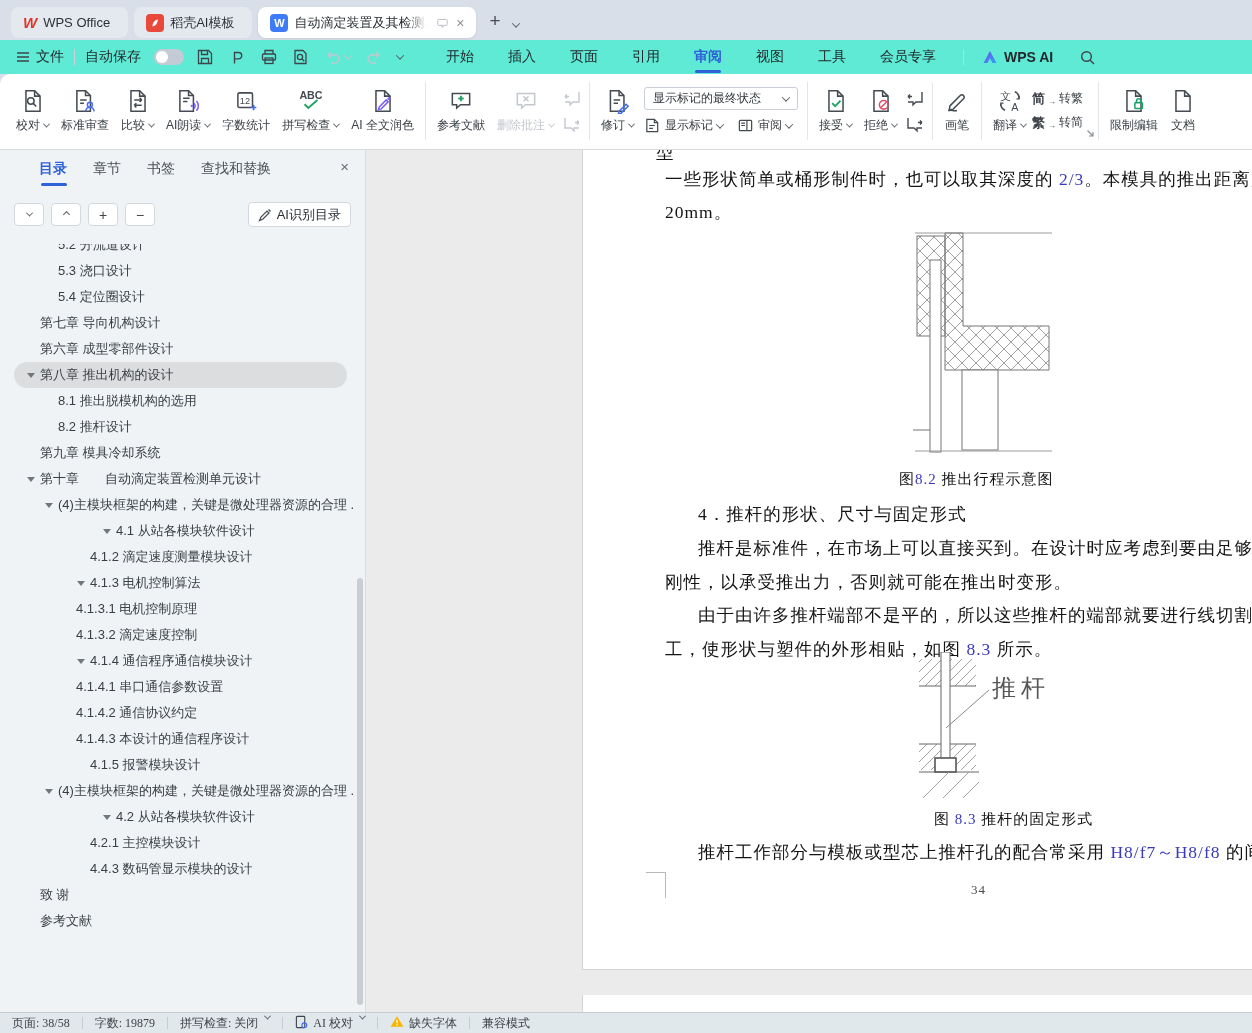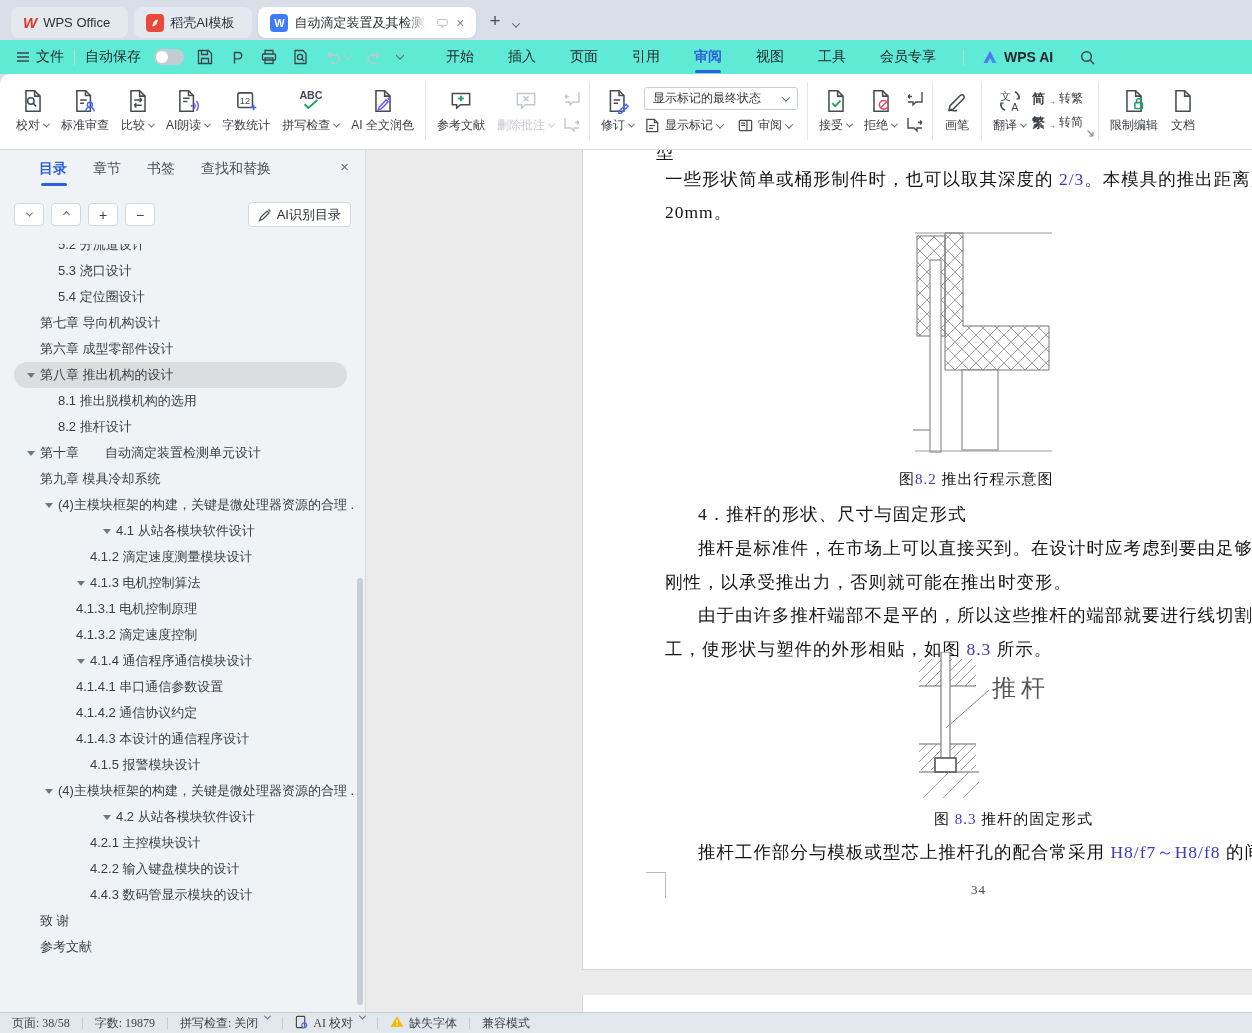--- a/index.html
+++ b/index.html
@@ -539,28 +539,28 @@
       </div>
 
       <div class="toc-item lv2">
         <span>8.1 推出脱模机构的选用</span>
       </div>
 
       <div class="toc-item lv2">
         <span>8.2 推杆设计</span>
       </div>
 
+      <div class="toc-item lv1">
+        <span>第九章 模具冷却系统</span>
+      </div>
+
       <div class="toc-item lv1 arrow">
         <span class="tri"></span><span>第十章　　自动滴定装置检测单元设计</span>
       </div>
 
-      <div class="toc-item lv1">
-        <span>第九章 模具冷却系统</span>
-      </div>
-
       <div class="toc-item lv2 arrow">
         <span class="tri"></span><span>(4)主模块框架的构建，关键是微处理器资源的合理 ...</span>
       </div>
 
       <div class="toc-item lv3 arrow">
         <span class="tri"></span><span>4.1 从站各模块软件设计</span>
       </div>
 
 
       <div class="toc-item lv4">
@@ -604,23 +604,20 @@
       </div>
 
       <div class="toc-item lv3 arrow">
         <span class="tri"></span><span>4.2 从站各模块软件设计</span>
       </div>
 
       <div class="toc-item lv4">
         <span>4.2.1 主控模块设计</span>
       </div>
 
-      <div class="toc-item lv4">
-        <span>4.2.2 输入键盘模块的设计</span>
-      </div>
 
       <div class="toc-item lv4">
         <span>4.4.3  数码管显示模块的设计</span>
       </div>
 
       <div class="toc-item lv1">
         <span>致 谢</span>
       </div>
 
       <div class="toc-item lv1">

